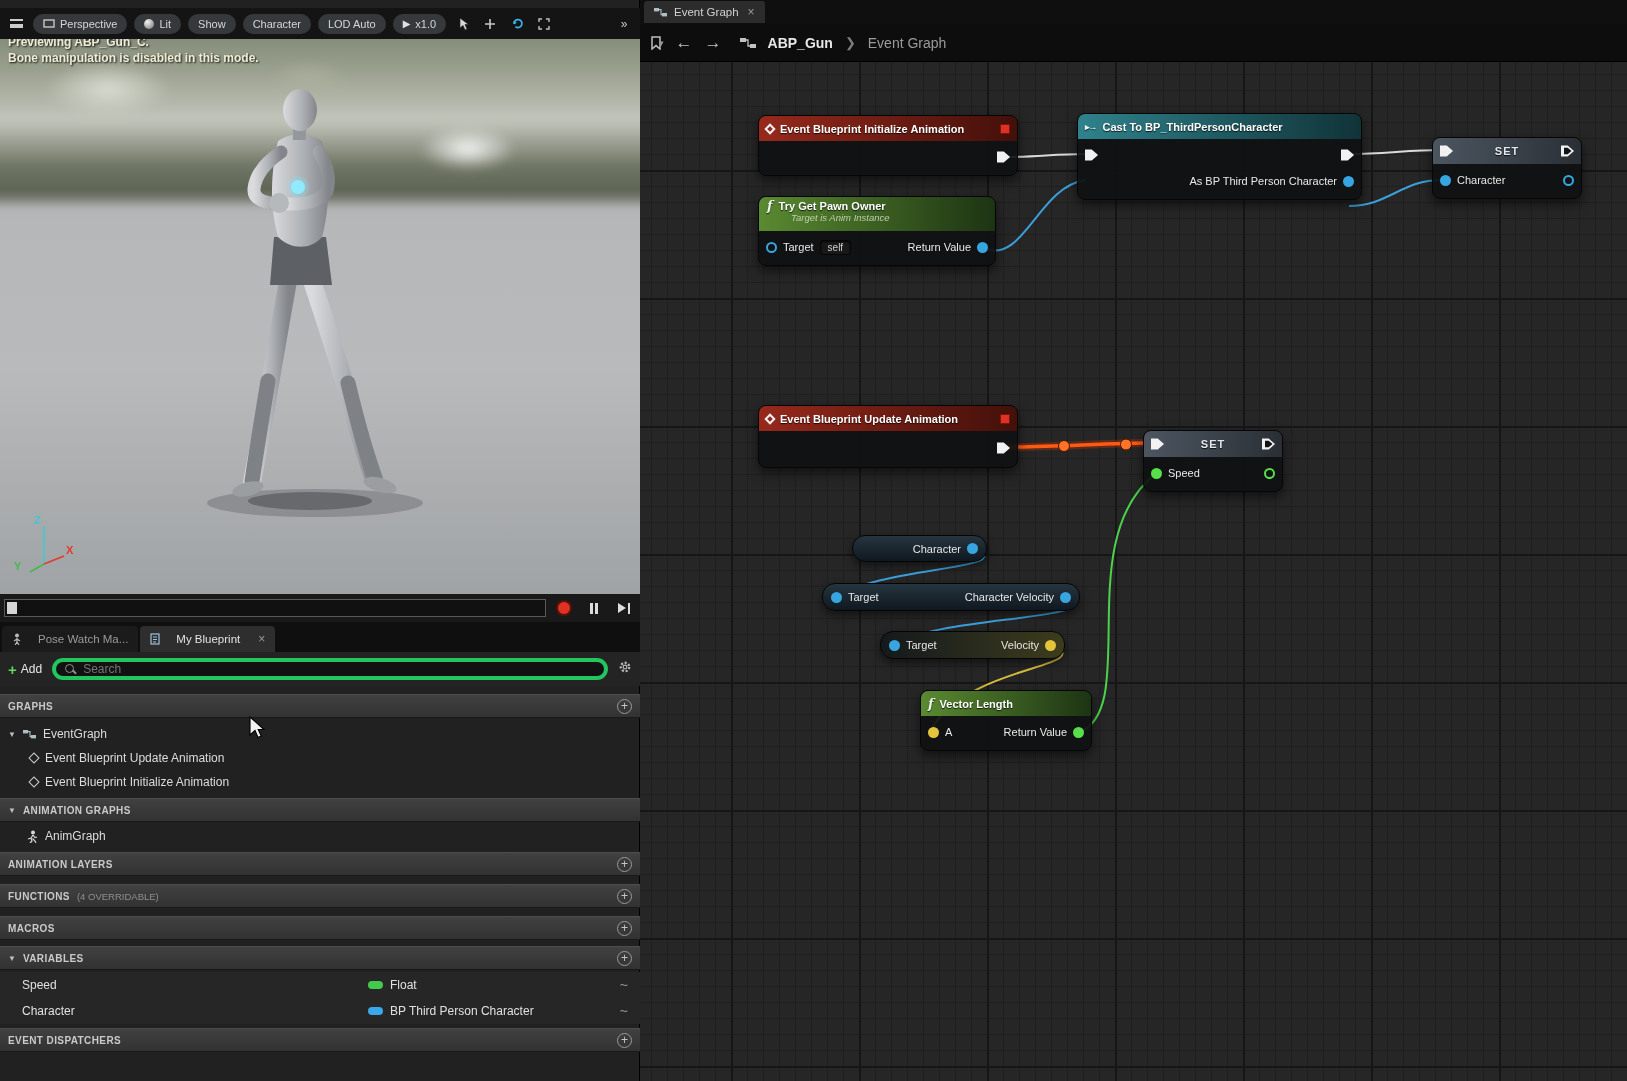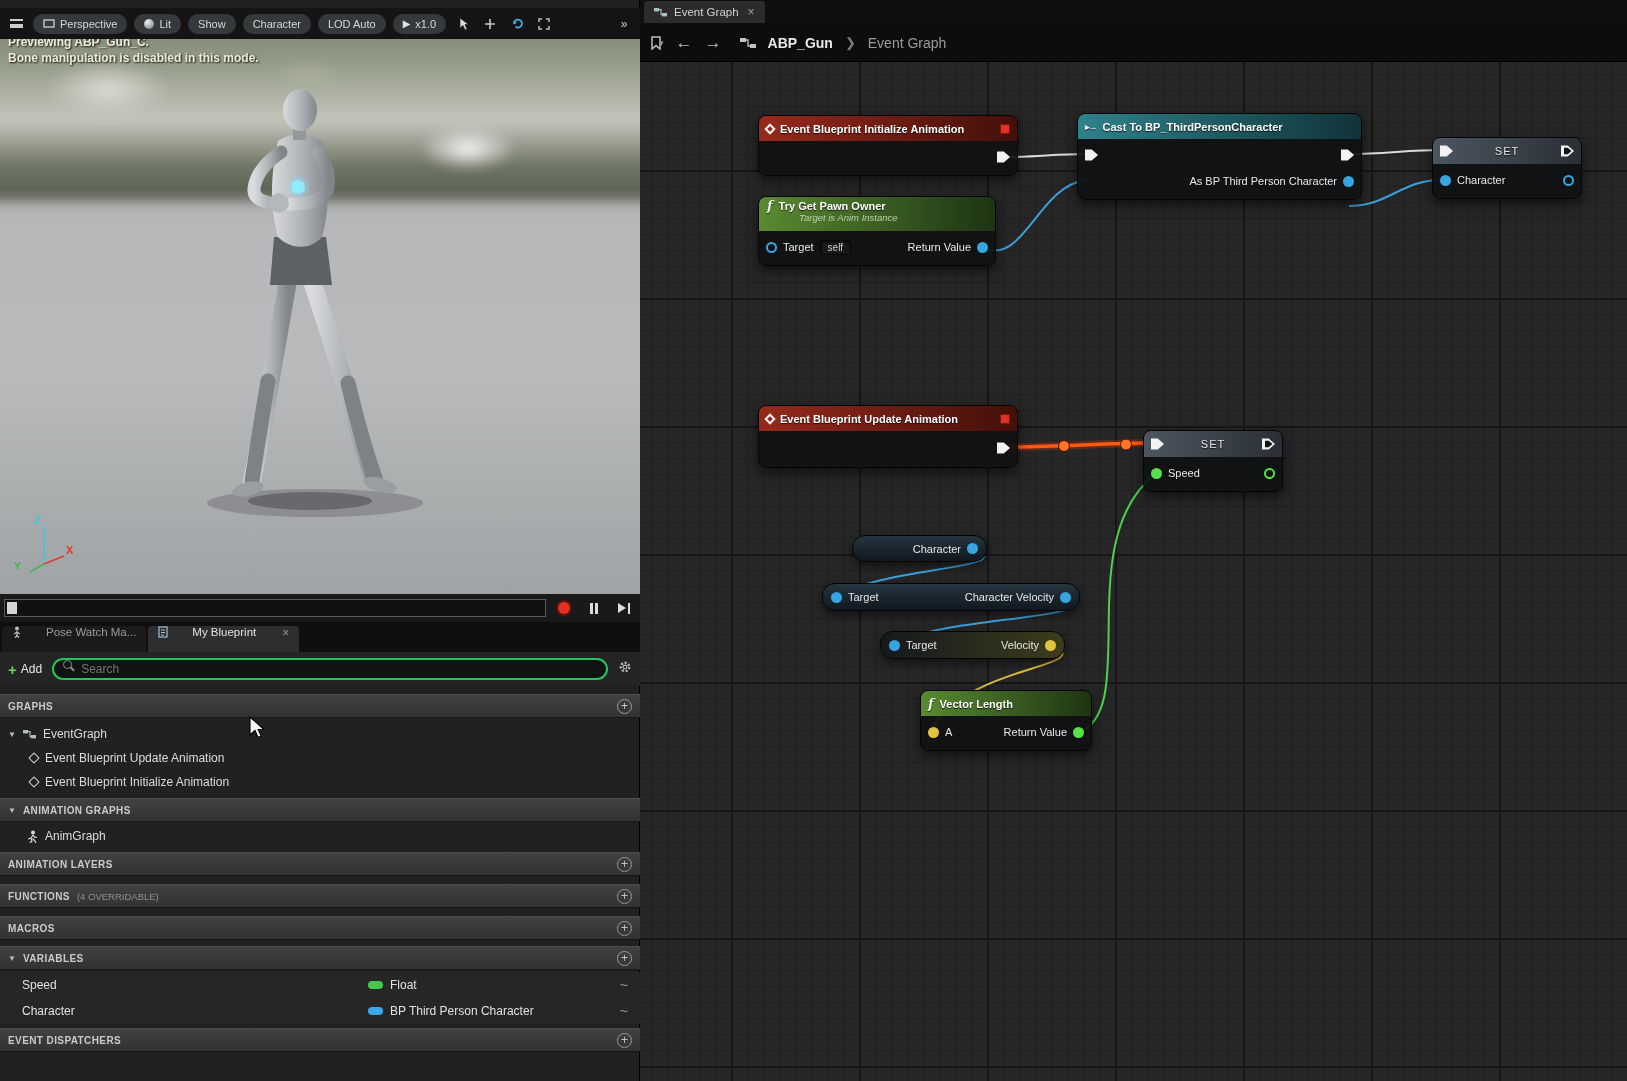--- a/index.html
+++ b/index.html
@@ -37,27 +37,27 @@
 .scrub{position:relative;flex:1;height:18px;border:1px solid #5a5a5a;background:#111}
 .playhead{position:absolute;left:2px;top:2px;width:10px;height:12px;background:#d6d6d6}
 .tlb{width:24px;height:22px;display:flex;align-items:center;justify-content:center;gap:2px}
 .rec{width:12px;height:12px;border-radius:50%;background:#e03125;box-shadow:0 0 0 2px #58120b}
 .pbar{width:3px;height:11px;background:#dcdcdc}
 .steptri{width:0;height:0;border-left:8px solid #dcdcdc;border-top:5px solid transparent;border-bottom:5px solid transparent}
 .stepbar{width:2.5px;height:11px;background:#dcdcdc}
 
 
 .tabsrow{position:absolute;left:0;top:622px;width:640px;height:30px;background:#0f0f0f;display:flex;align-items:flex-end;gap:2px;padding:0 2px;z-index:5}
-.ptab{height:26px;display:flex;gap:24px;padding:0 10px;font-size:11.5px;color:#9a9a9a;background:#1b1b1b;border-radius:4px 4px 0 0}
+.ptab{height:26px;display:flex;align-items:center;gap:16px;padding:0 10px;font-size:11.5px;color:#9a9a9a;background:#1b1b1b;border-radius:4px 4px 0 0}
 .ptab.active{background:#2e2e2e;color:#e2e2e2}
 .closex{color:#9a9a9a;font-size:12px;margin-left:2px}
 .addrow{position:absolute;left:0;top:652px;width:640px;height:34px;background:#242424;display:flex;align-items:center;gap:10px;padding:0 8px;z-index:5}
 .addbtn{display:flex;align-items:center;gap:4px;color:#e8e8e8;font-size:12px}
 .plus-g{color:#5fda5f;font-weight:bold;font-size:15px}
-.search{flex:1;height:22px;background:#121212;border:2px solid #22c55e;border-radius:12px;display:flex;gap:7px;padding:0 9px}
+.search{flex:1;height:22px;background:#121212;border:4px solid #22c55e;border-radius:12px;display:flex;align-items:center;gap:7px;padding:0 9px}
 .search input{flex:1;background:transparent;border:none;outline:none;color:#cfcfcf;font-size:12px;font-family:inherit}
 .mag{width:11px;height:11px;position:relative;flex:none}
 .mag::before{content:"";position:absolute;left:0;top:0;width:7px;height:7px;border:1.5px solid #8d8d8d;border-radius:50%}
 .mag::after{content:"";position:absolute;left:7px;top:7.5px;width:5px;height:1.6px;background:#8d8d8d;transform:rotate(45deg)}
 
 
 .sec{position:absolute;left:0;width:640px;height:24px;background:linear-gradient(180deg,#414141,#323232);display:flex;align-items:center;gap:7px;padding:0 8px;border-top:1px solid #4c4c4c;border-bottom:1px solid #191919;z-index:4}
 .sec .lbl{font-size:10px;font-weight:bold;color:#cacaca;letter-spacing:.4px}
 .sec .suffix{font-size:9.5px;color:#8f8f8f;font-weight:normal}
 .caret{font-size:8px;color:#bdbdbd}
@@ -90,26 +90,26 @@
 .wires{position:absolute;left:0;top:0;width:987px;height:1019px;z-index:1}
 
 .node{position:absolute;background:rgba(16,17,18,.93);border:1px solid #060606;border-radius:8px;box-shadow:0 5px 12px rgba(0,0,0,.55);color:#e2e2e2;font-size:11px;z-index:2}
 .nhead{height:25px;display:flex;align-items:center;gap:6px;padding:0 7px;border-radius:7px 7px 0 0;font-weight:bold;color:#fff;font-size:11px;text-shadow:0 1px 1px rgba(0,0,0,.8)}
 .nhead.red{background:linear-gradient(90deg,#97291c,#43100a)}
 .nhead.teal{background:linear-gradient(90deg,#2f828c,#103338)}
 .nhead.green{background:linear-gradient(90deg,#5a8a31,#1d3413)}
 .nhead.set{background:linear-gradient(90deg,#4c5661,#2a2f35);justify-content:space-between;height:26px}
 .nhead2{display:block;padding:3px 8px;height:34px;border-radius:7px 7px 0 0;background:linear-gradient(90deg,#5a8a31,#1d3413)}
 .nh-line{display:flex;align-items:center;gap:6px;font-weight:bold;color:#fff;font-size:11px;text-shadow:0 1px 1px rgba(0,0,0,.8)}
-.nsub{font-size:9.5px;font-style:italic;color:#bcd0ab;margin-left:32px;margin-top:0px}
+.nsub{font-size:9.5px;font-style:italic;color:#bcd0ab;margin-left:24px;margin-top:0px}
 .ic-diamond{width:8px;height:8px;border:2px solid #f2f2f2;transform:rotate(45deg);flex:none}
 .ic-redsq{margin-left:auto;width:10px;height:10px;background:#e03222;border:1px solid #7a150c;flex:none}
 .ic-cast{color:#eaf6f6;font-size:9px;letter-spacing:-1px;font-weight:bold}
 .ic-f{font-family:"DejaVu Serif",serif;font-style:italic;font-weight:bold;color:#eef6ea;font-size:13px;line-height:10px}
-.settxt{font-size:11px;font-weight:normal;color:#e2e6ea;letter-spacing:1px}
+.settxt{font-size:11px;font-weight:bold;color:#e2e6ea;letter-spacing:1px}
 .nbody{padding:3px 0 5px}
 .prow{display:flex;align-items:center;gap:6px;min-height:26px;padding:0 7px}
 .prow.r{justify-content:flex-end}
 .prow.sb{justify-content:space-between}
 .pgrp{display:flex;align-items:center;gap:6px}
 .pexec{width:13px;height:13px;background:#f2f2f2;clip-path:polygon(0 8%,52% 8%,100% 50%,52% 92%,0 92%);position:relative;flex:none}
 .pexec.hollow::after{content:"";position:absolute;inset:2.5px;background:#131415;clip-path:polygon(0 8%,52% 8%,100% 50%,52% 92%,0 92%)}
 .pdot{width:11px;height:11px;border-radius:50%;flex:none}
 .f-blue{background:#37a5e0}
 .h-blue{background:transparent;border:2px solid #37a5e0}

